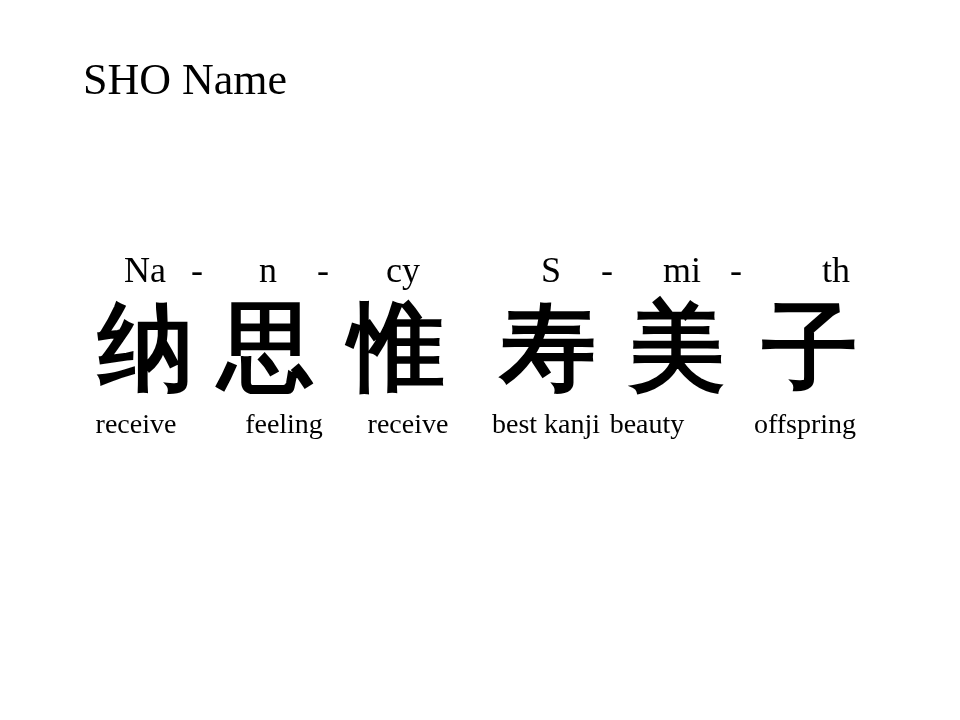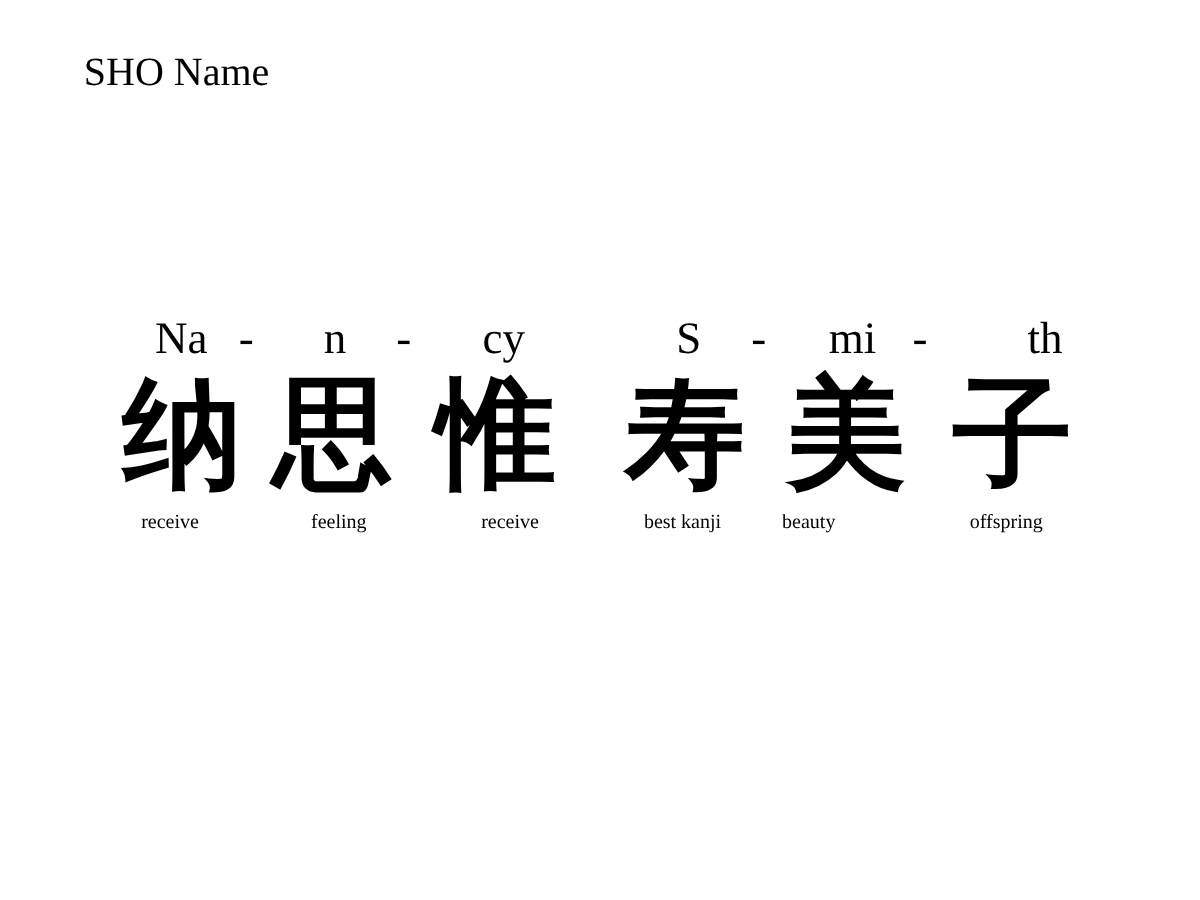--- a/index.html
+++ b/index.html
@@ -13,22 +13,22 @@
     height: 720px;
     background: #ffffff;
     color: #000000;
     font-family: "Liberation Serif", serif;
     overflow: hidden;
   }
   .title {
     position: absolute;
     left: 67px;
     top: 40px;
-    margin: 0;
-    font-size: 32px;
+    margin: 16px;
+    font-size: 44px;
     font-weight: normal;
     line-height: 1.1;
     white-space: nowrap;
   }
   .subtitle {
     position: absolute;
     left: 287px;
     top: 51px;
     font-size: 21px;
     line-height: 1.1;
@@ -48,21 +48,21 @@
     top: 300px;
     font-size: 96px;
     line-height: 1;
     font-weight: 700;
     transform: translateX(-50%);
     white-space: nowrap;
   }
   .meaning {
     position: absolute;
     top: 410px;
-    font-size: 16px;
+    font-size: 28px;
     line-height: 1;
     transform: translateX(-50%);
     white-space: nowrap;
   }
 </style>
 </head>
 <body>
 
 <div class="slide">
 
@@ -85,20 +85,20 @@
     <span class="kanji" style="left:146px">纳</span>
     <span class="kanji" style="left:266px">思</span>
     <span class="kanji" style="left:397px">惟</span>
     <span class="kanji" style="left:548px">寿</span>
     <span class="kanji" style="left:677px">美</span>
     <span class="kanji" style="left:810px">子</span>
   </div>
 
   <div>
     <span class="meaning" style="left:136px">receive</span>
-    <span class="meaning" style="left:271px">feeling</span>
+    <span class="meaning" style="left:284px">feeling</span>
     <span class="meaning" style="left:408px">receive</span>
     <span class="meaning" style="left:546px">best kanji</span>
     <span class="meaning" style="left:647px">beauty</span>
     <span class="meaning" style="left:805px">offspring</span>
   </div>
 
 </div>
 
 </body></html>

